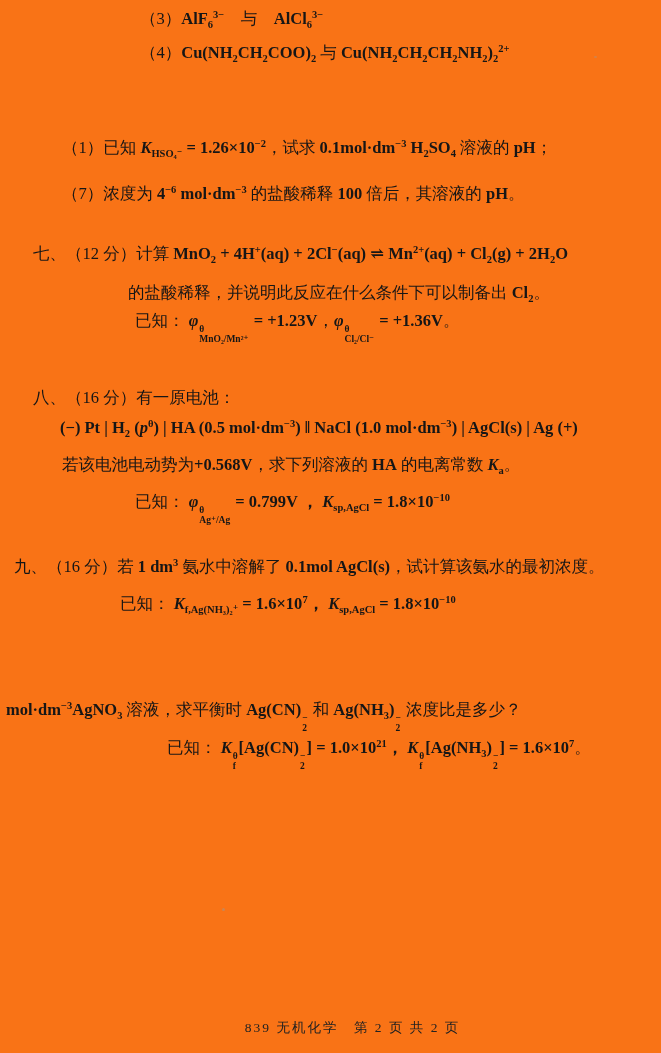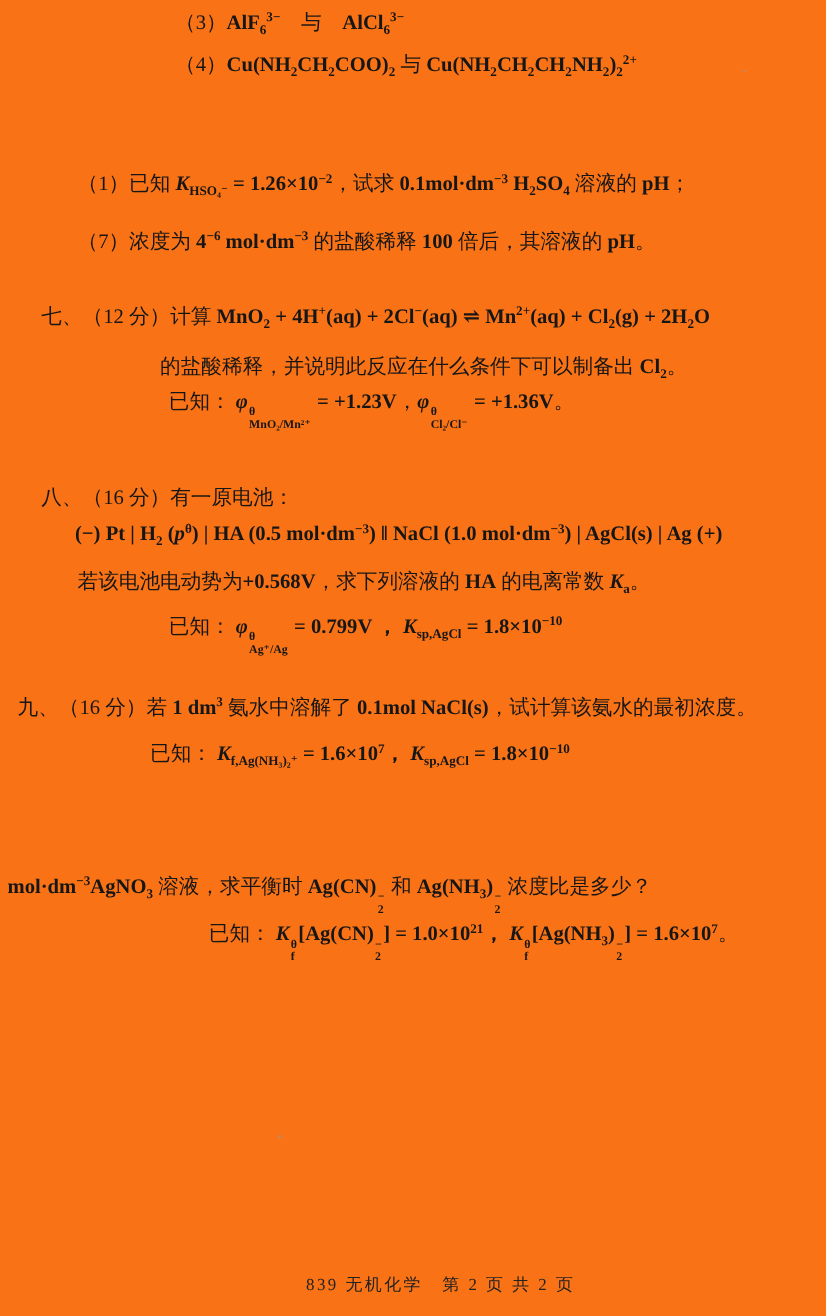--- a/index.html
+++ b/index.html
@@ -58,21 +58,21 @@
       </span><span class="frm"> = +1.36V</span><span class="cjk">。</span></div>
 
   <div class="line" style="left:33px;top:388px"><span class="cjk">八、（16 分）有一原电池：</span></div>
   <div class="line" style="left:60px;top:417px"><span class="frm">(−) Pt | H</span><span class="frm sub">2</span><span class="frm"> (</span><span class="frm it">p</span><span class="frm sup">θ</span><span class="frm">) | HA (0.5 mol·dm</span><span class="frm sup">−3</span><span class="frm">) ‖ NaCl (1.0 mol·dm</span><span class="frm sup">−3</span><span class="frm">) | AgCl(s) | Ag (+)</span></div>
   <div class="line" style="left:62px;top:455px"><span class="cjk">若该电池电动势为</span><span class="frm">+0.568V</span><span class="cjk">，求下列溶液的 </span><span class="frm">HA</span><span class="cjk"> 的电离常数 </span><span class="frm it">K</span><span class="frm sub">a</span><span class="cjk">。</span></div>
   <div class="line" style="left:135px;top:491px"><span class="cjk">已知： </span><span class="frm it">φ</span><span class="stack">
         <span class="s-sup">θ</span>
         <span class="s-sub">Ag⁺/Ag</span>
       </span><span class="frm"> = 0.799V ，</span><span class="cjk">  </span><span class="frm it">K</span><span class="frm sub">sp,AgCl</span><span class="frm"> = 1.8×10</span><span class="frm sup">−10</span></div>
 
-  <div class="line" style="left:14px;top:556px"><span class="cjk">九、（16 分）若 </span><span class="frm">1 dm</span><span class="frm sup">3</span><span class="cjk"> 氨水中溶解了 </span><span class="frm">0.1mol NaCl(s)</span><span class="cjk">，试计算该氨水的最初浓度。</span></div>
+  <div class="line" style="left:14px;top:556px"><span class="cjk">九、（16 分）若 </span><span class="frm">1 dm</span><span class="frm sup">3</span><span class="cjk"> 氨水中溶解了 </span><span class="frm">0.1mol AgCl(s)</span><span class="cjk">，试计算该氨水的最初浓度。</span></div>
   <div class="line" style="left:120px;top:593px"><span class="cjk">已知： </span><span class="frm it">K</span><span class="frm sub">f,Ag(NH₃)₂⁺</span><span class="frm"> = 1.6×10</span><span class="frm sup">7</span><span class="frm">，</span><span class="cjk">  </span><span class="frm it">K</span><span class="frm sub">sp,AgCl</span><span class="frm"> = 1.8×10</span><span class="frm sup">−10</span></div>
 
   <div class="line" style="left:6px;top:699px"><span class="frm">mol·dm</span><span class="frm sup">−3</span><span class="frm">AgNO</span><span class="frm sub">3</span><span class="cjk"> 溶液，求平衡时 </span><span class="frm">Ag(CN)</span><span class="stack">
         <span class="s-sup">−</span>
         <span class="s-sub">2</span>
       </span><span class="cjk"> 和 </span><span class="frm">Ag(NH</span><span class="frm sub">3</span><span class="frm">)</span><span class="stack">
         <span class="s-sup">−</span>
         <span class="s-sub">2</span>
       </span><span class="cjk"> 浓度比是多少？</span></div>
   <div class="line" style="left:167px;top:737px"><span class="cjk">已知： </span><span class="frm it">K</span><span class="stack">

